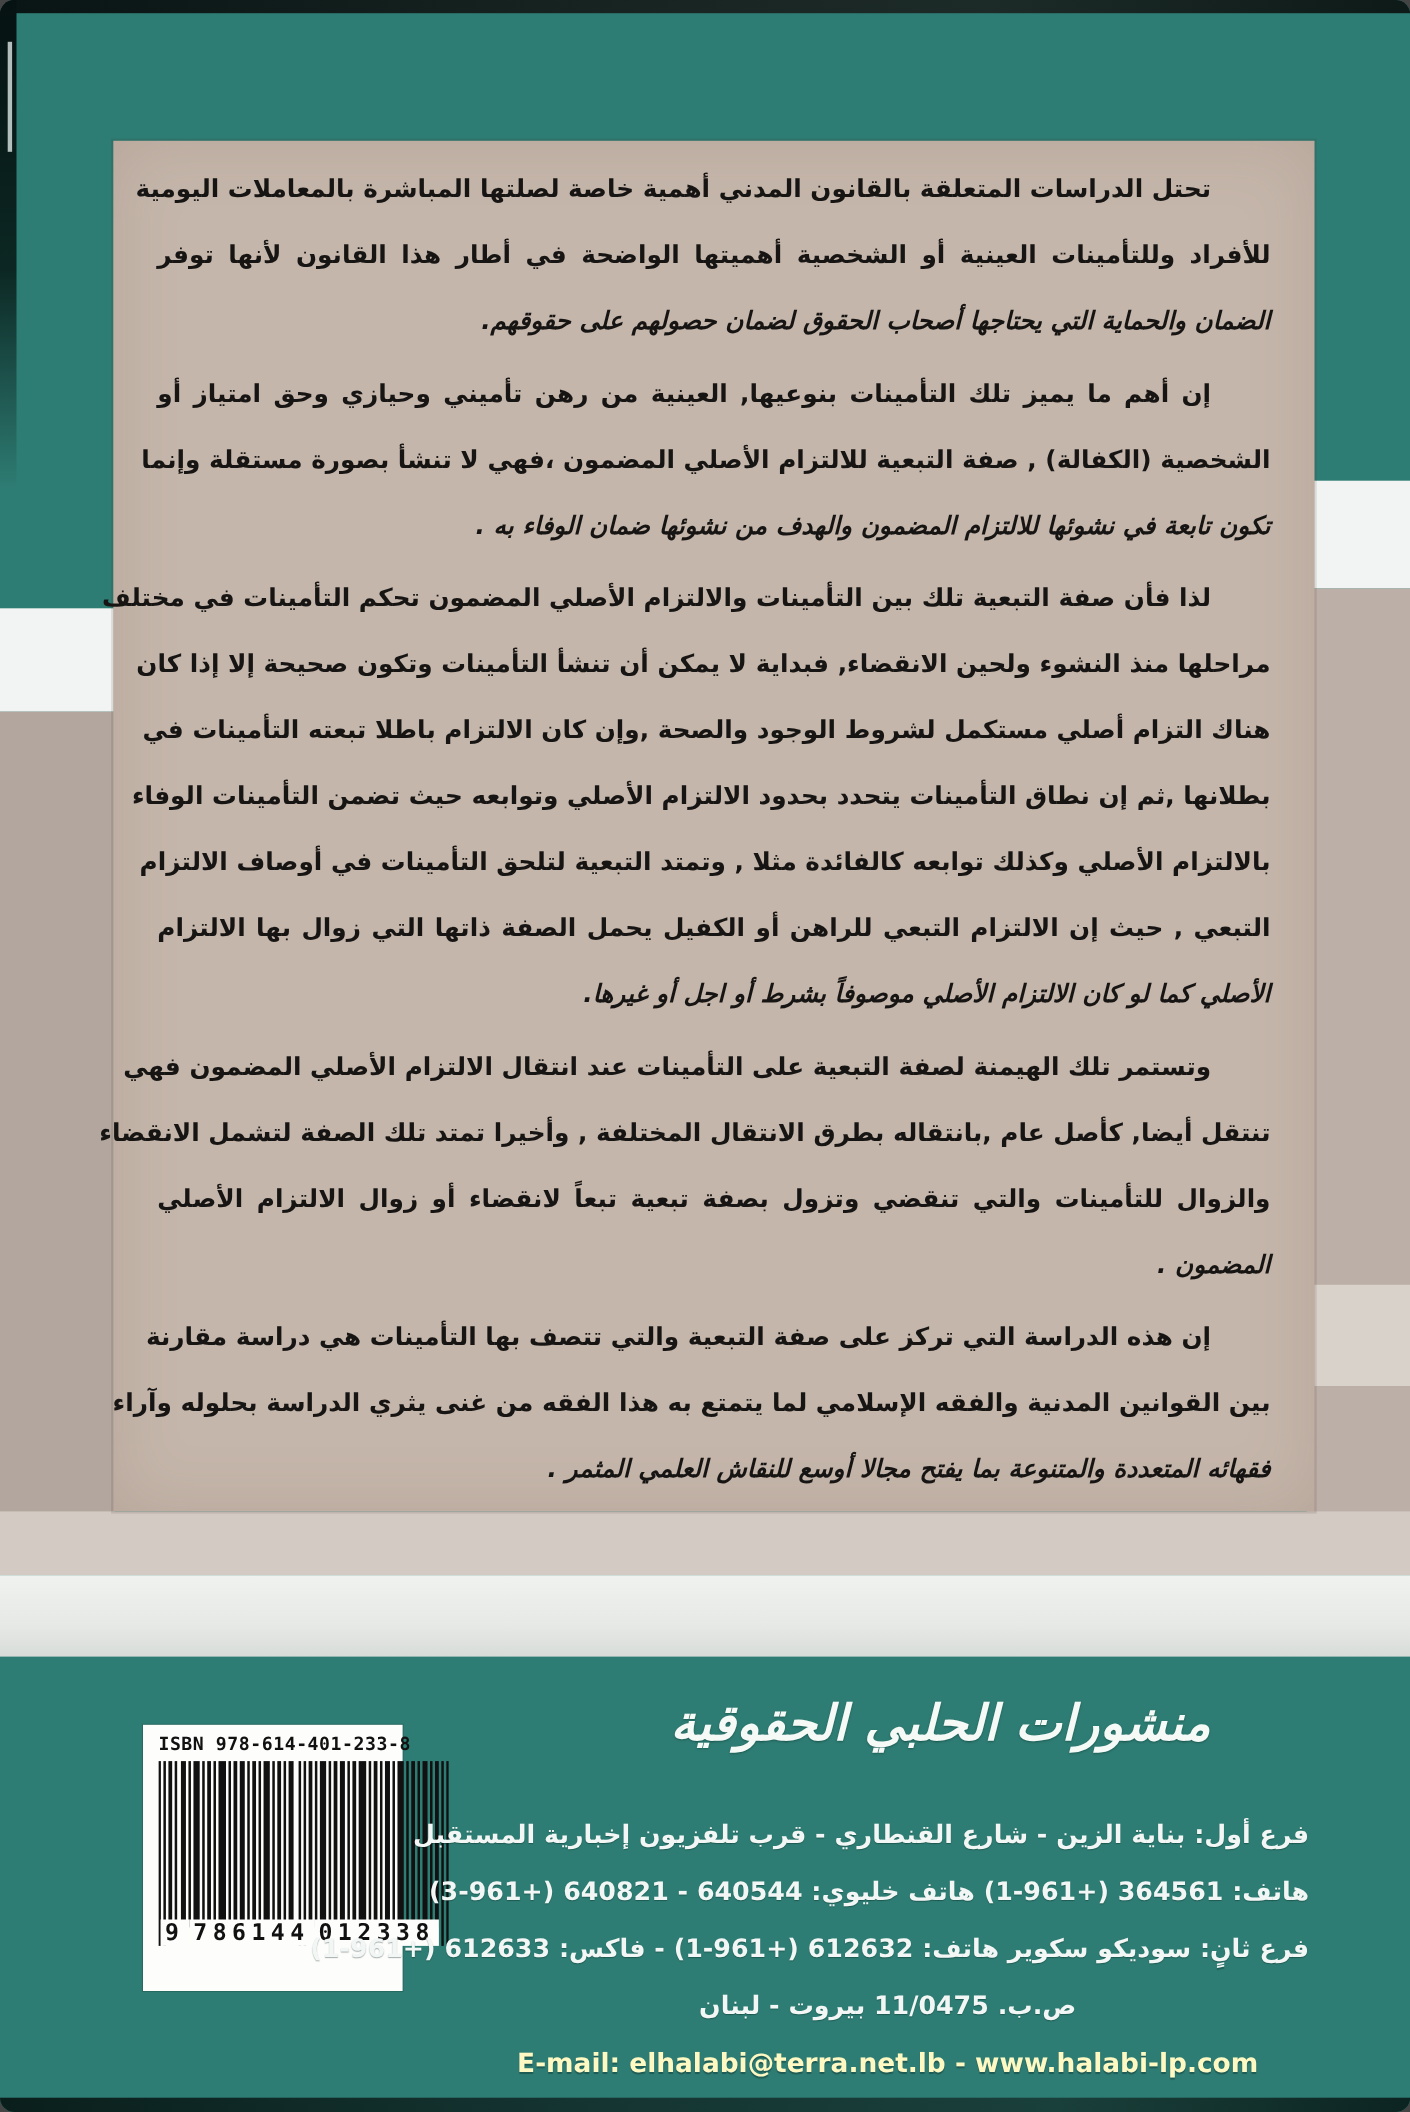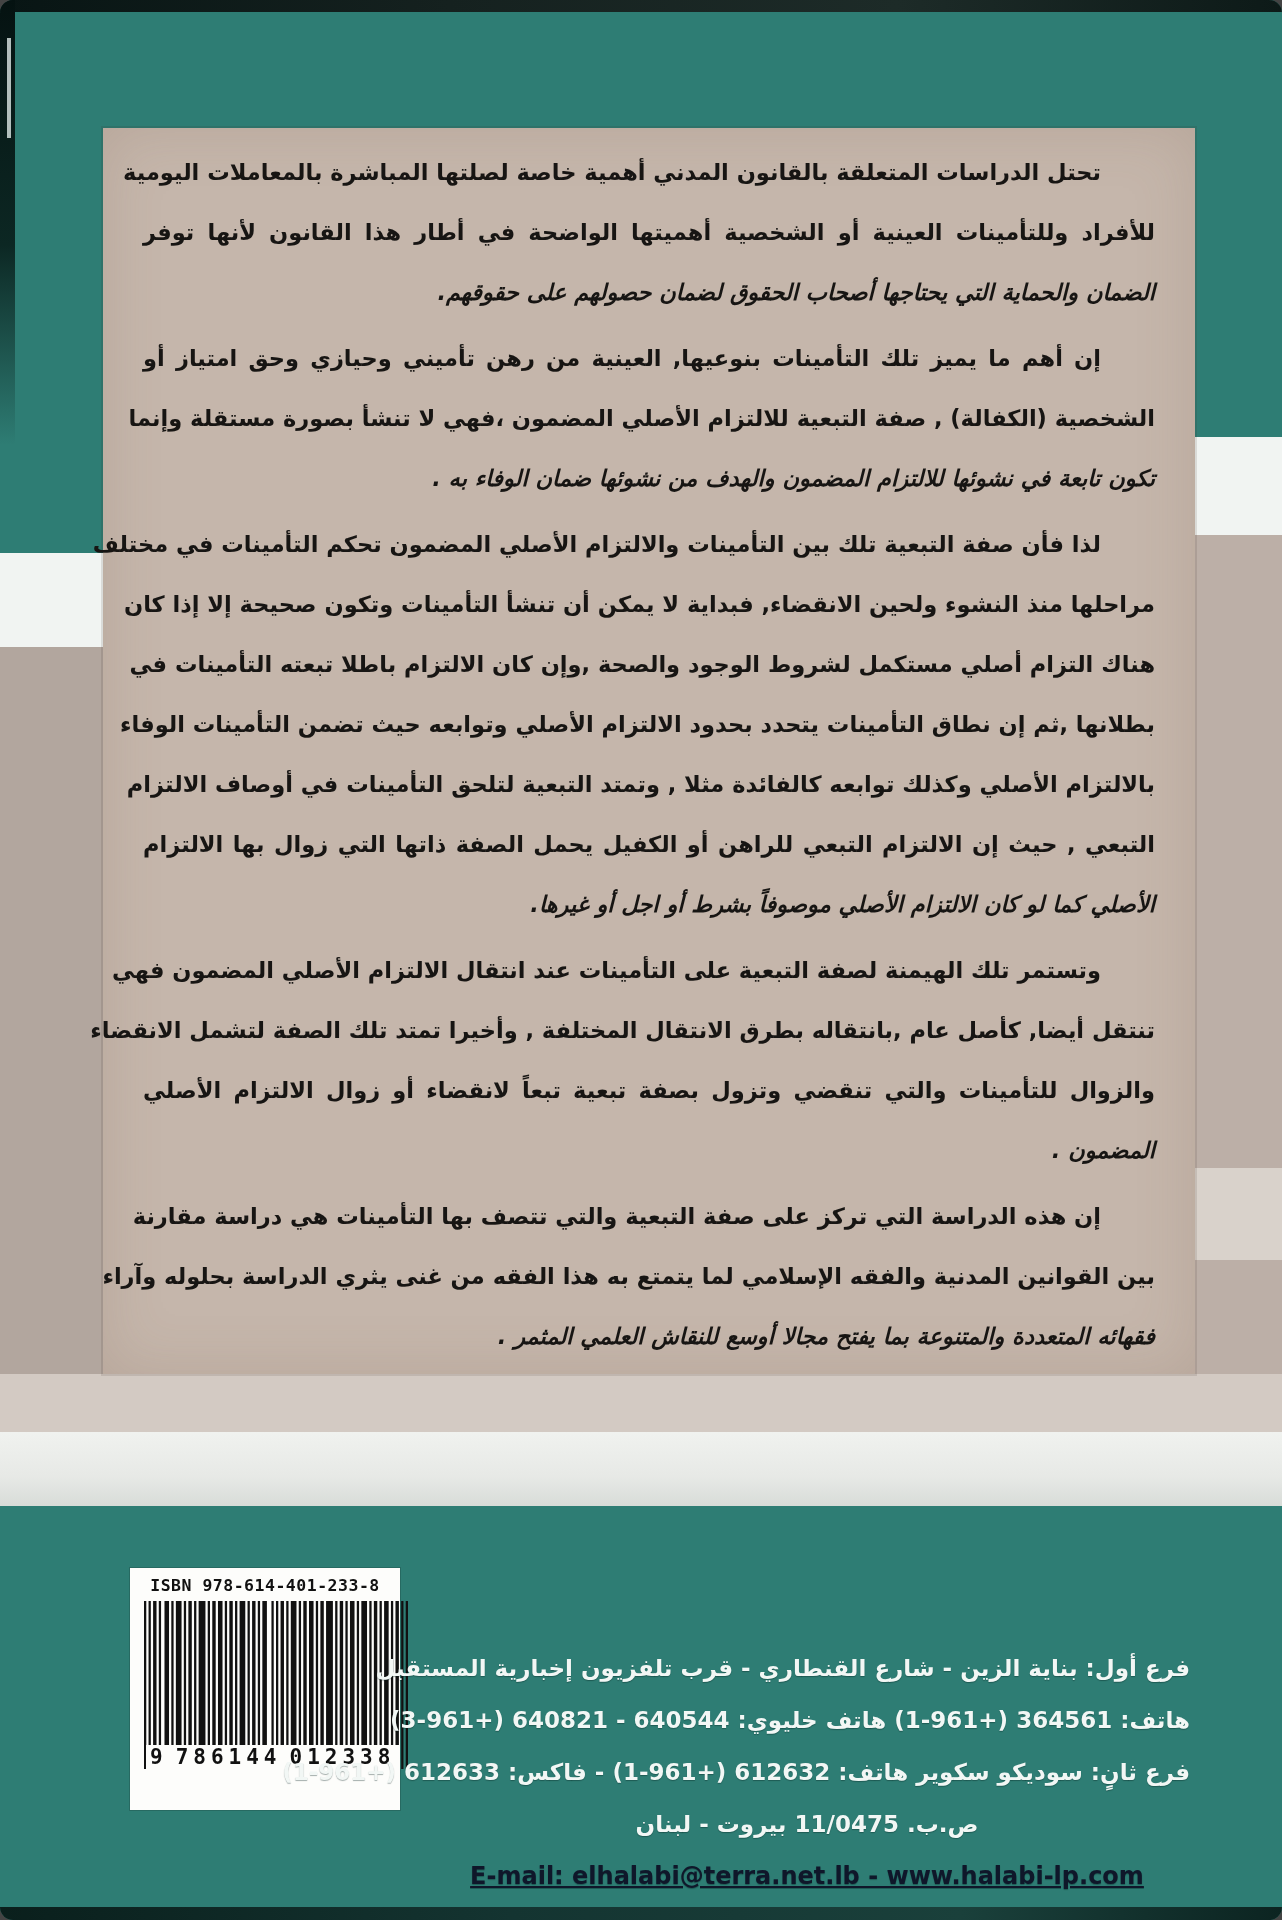--- a/index.html
+++ b/index.html
@@ -47,21 +47,21 @@
     line-height:60px;
     color:#171513;
     text-align:justify;
     text-align-last:justify;
   }
   .line.last{text-align-last:right;font-style:italic;}
   .line.first{padding-right:54px;}
 
   
   .barcode-box{
-    position:absolute;left:130px;top:1568px;width:270px;height:242px;
+    position:absolute;left:130px;top:1568px;width:236px;height:242px;
     background:#fdfdfb;z-index:2;
     box-sizing:border-box;
     padding:8px 14px 0 14px;
     box-shadow:0 0 0 1px rgba(0,0,0,.15);
   }
   .isbn-number{
     font-family:"DejaVu Sans Mono",monospace;
     font-size:16.5px;font-weight:bold;letter-spacing:.5px;
     color:#111;text-align:center;white-space:nowrap;
   }
@@ -81,21 +81,21 @@
     text-shadow:0 1px 2px rgba(0,40,35,.4);
     letter-spacing:1px;
   }
   .publisher-address{position:absolute;left:424px;top:1642px;width:766px;z-index:2;text-align:center;}
   .addr-line{
     direction:rtl;
     font-size:23px;font-weight:bold;line-height:52px;
     color:#f2f7f5;white-space:nowrap;
     text-shadow:0 1px 1px rgba(0,30,27,.35);
   }
-  .addr-line.latin{direction:ltr;color:#0f172a;font-size:24px;text-decoration:underline;}
+  .addr-line.latin{direction:ltr;color:#fef9c3;font-size:24px;}
 </style>
 </head>
 <body>
 
 <div id="book-cover">
 
   <div class="band-white-right"></div>
   <div class="paper-right"></div>
   <div class="paper-right-light"></div>
   <div class="band-white-left"></div>
@@ -195,20 +195,21 @@
           <rect x="230" width="2" height="100"></rect>
       </g>
     </svg>
     <div class="barcode-digits">
       <span>9</span>
       <span>786144</span>
       <span>012338</span>
     </div>
   </div>
 
+  <div class="publisher-logo">منشورات الحلبي الحقوقية</div>
 
   <div class="publisher-address">
       <div class="addr-line">فرع أول: بناية الزين - شارع القنطاري - قرب تلفزيون إخبارية المستقبل</div>
       <div class="addr-line">هاتف: 364561 (+961-1) هاتف خليوي: 640544 - 640821 (+961-3)</div>
       <div class="addr-line">فرع ثانٍ: سوديكو سكوير هاتف: 612632 (+961-1) - فاكس: 612633 (+961-1)</div>
       <div class="addr-line">ص.ب. 11/0475 بيروت - لبنان</div>
       <div class="addr-line latin">E-mail: elhalabi@terra.net.lb - www.halabi-lp.com</div>
     </div>
 
 </div>

